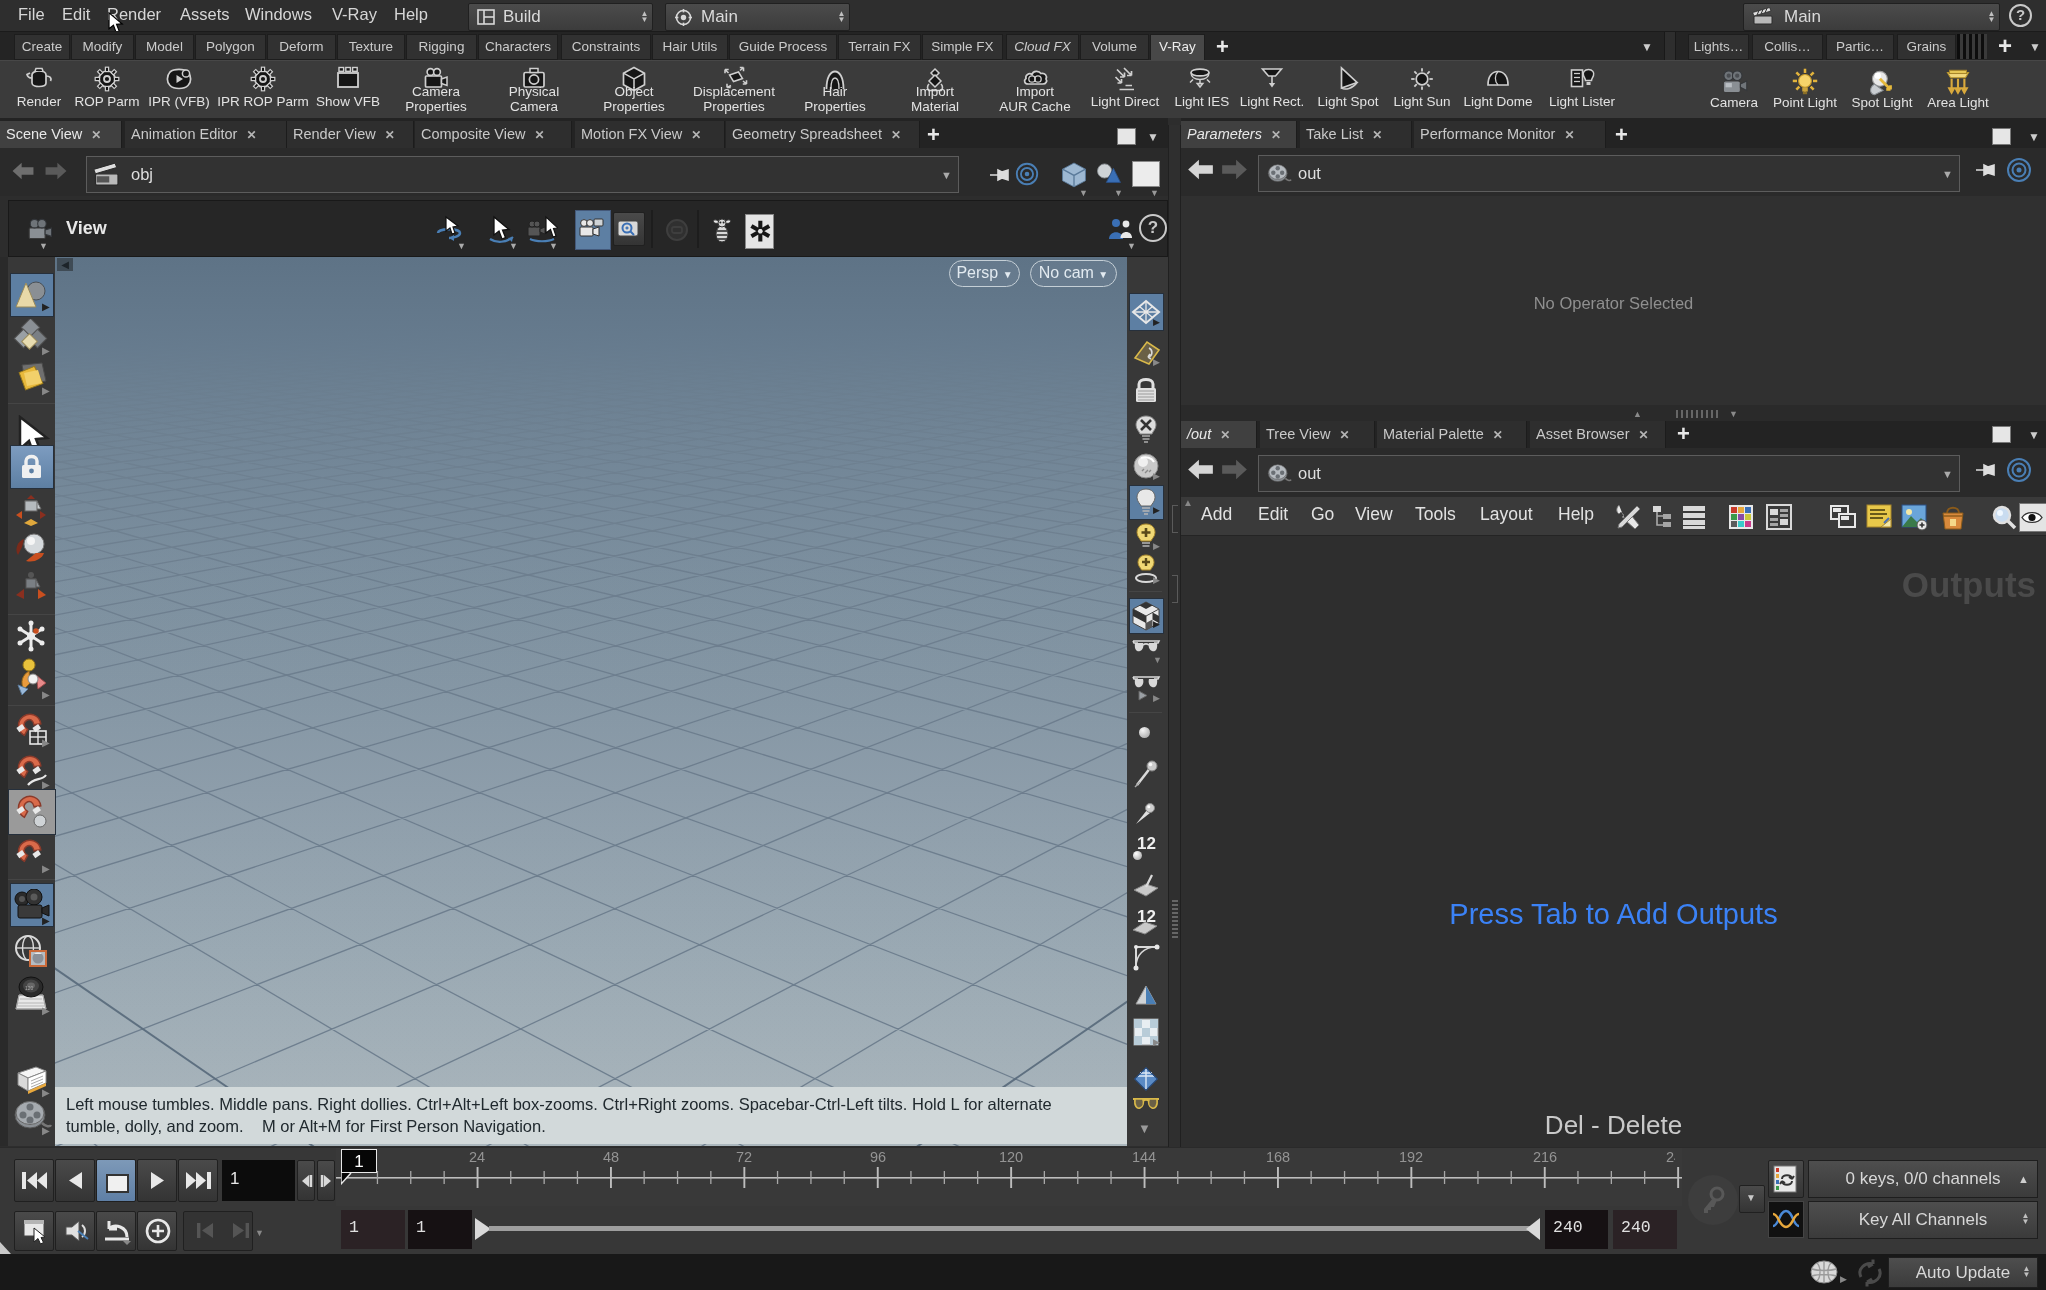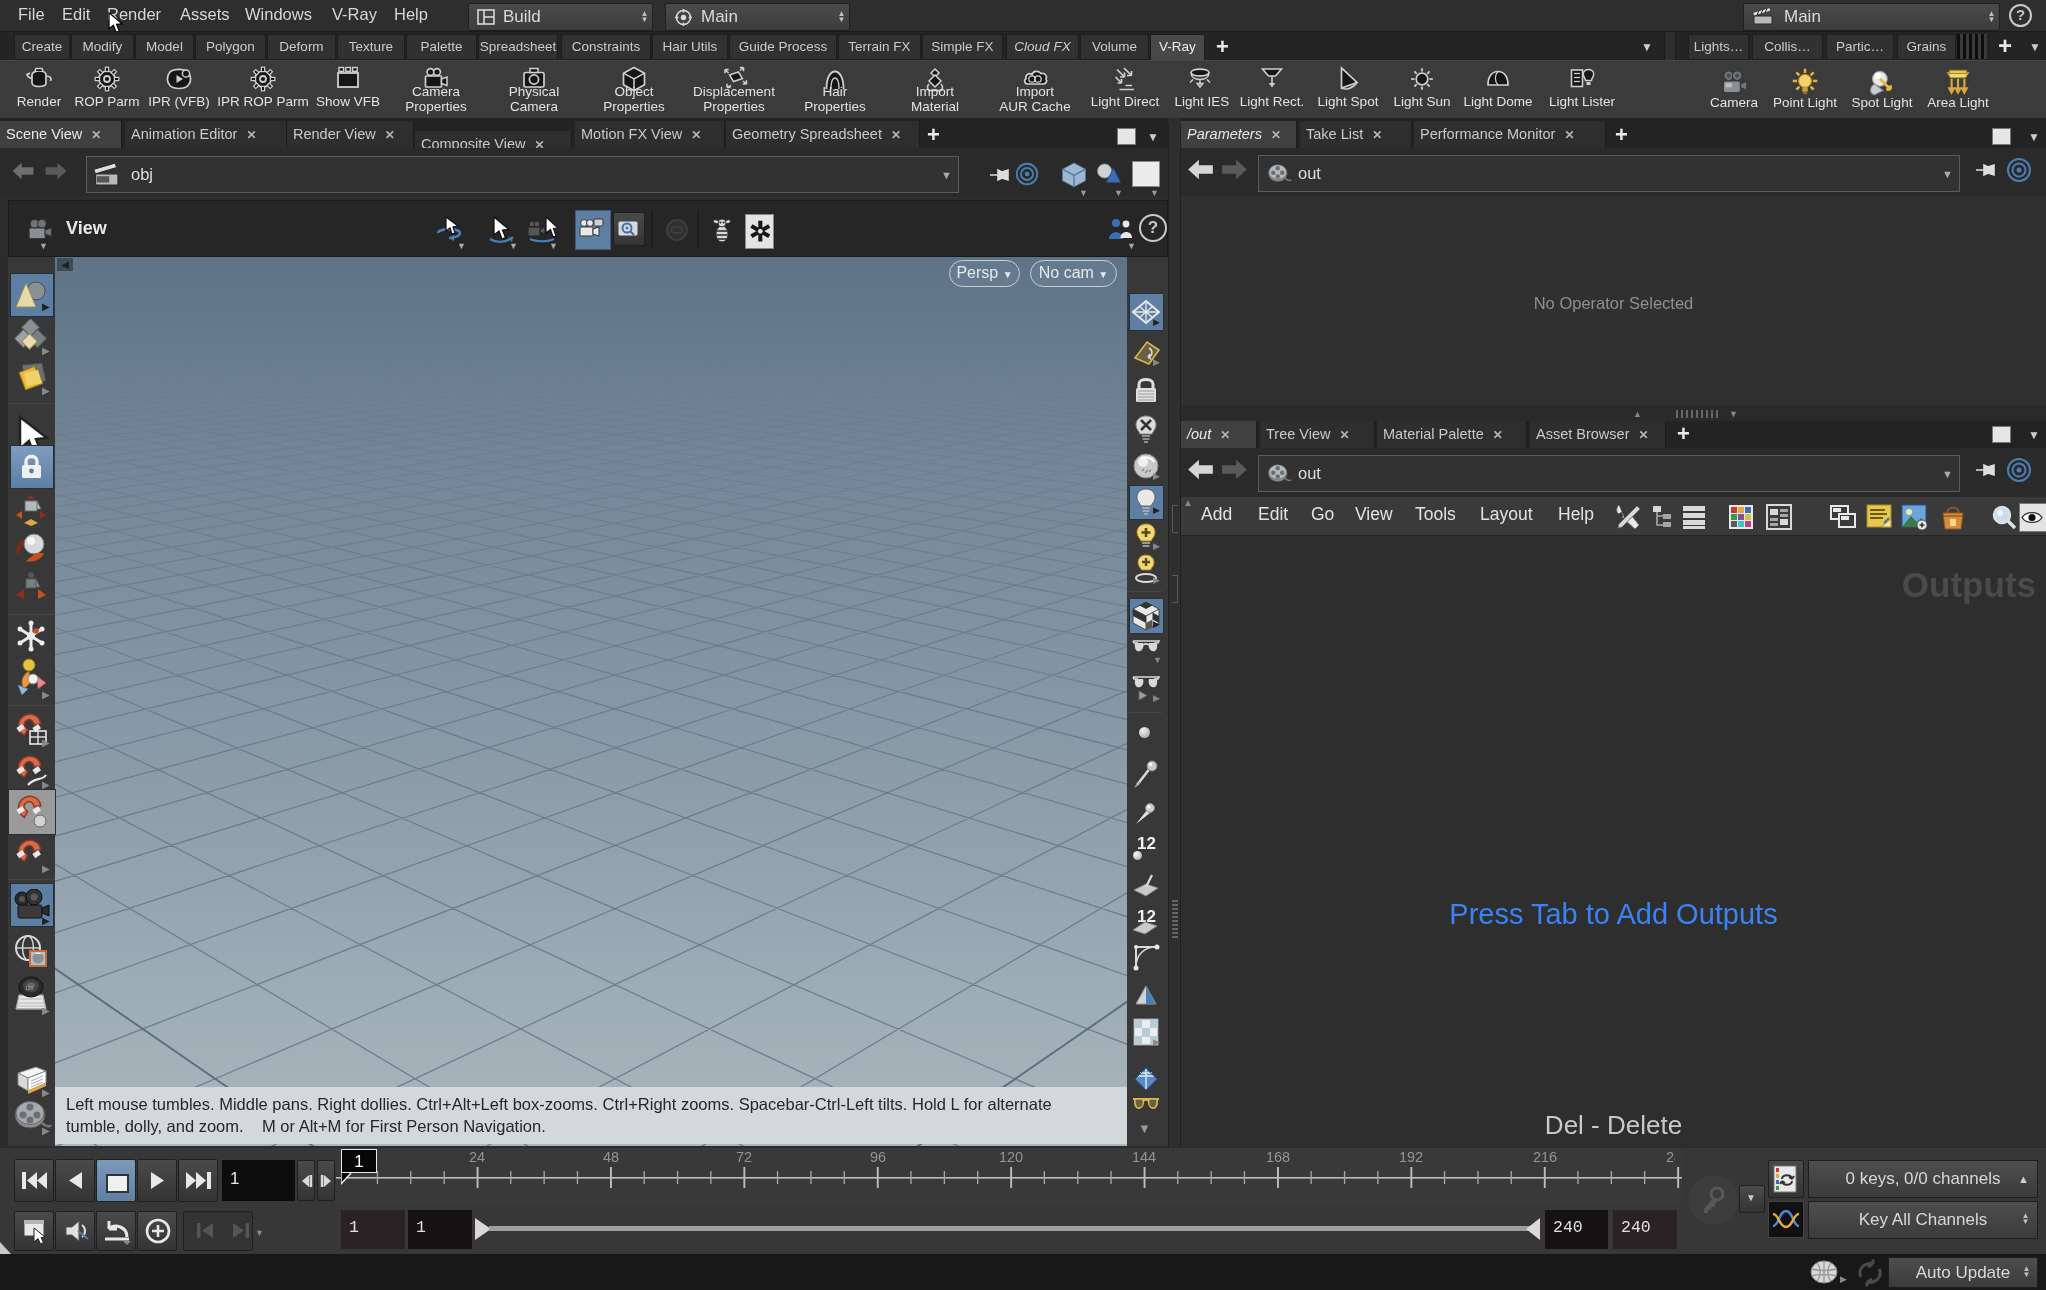--- a/index.html
+++ b/index.html
@@ -69,22 +69,22 @@
 <div class="abs" style="left:0;top:31px;width:2046px;height:29px;background:#242424;border-top:1px solid #1b1b1b;box-sizing:border-box;">
     <svg class="abs" style="left:0px;top:37px" width="8" height="14">
       <path d="M0 0 L8 7 L0 14 Z" fill="#161616"></path>
     </svg>
     <div class="stab" style="left:14px;width:56px;">Create</div>
     <div class="stab" style="left:71px;width:63px;">Modify</div>
     <div class="stab" style="left:135px;width:59px;">Model</div>
     <div class="stab" style="left:195px;width:71px;">Polygon</div>
     <div class="stab" style="left:267px;width:69px;">Deform</div>
     <div class="stab" style="left:337px;width:68px;">Texture</div>
-    <div class="stab" style="left:406px;width:71px;">Palette</div>
-    <div class="stab" style="left:478px;width:80px;">Spreadsheet</div>
+    <div class="stab" style="left:406px;width:71px;">Rigging</div>
+    <div class="stab" style="left:478px;width:80px;">Characters</div>
     <div class="stab" style="left:561px;width:90px;">Constraints</div>
     <div class="stab" style="left:652px;width:76px;">Hair Utils</div>
     <div class="stab" style="left:729px;width:108px;">Guide Process</div>
     <div class="stab" style="left:838px;width:83px;">Terrain FX</div>
     <div class="stab" style="left:922px;width:81px;">Simple FX</div>
     <div class="stab" style="left:1006px;width:73px;font-style:italic;">Cloud FX</div>
     <div class="stab" style="left:1080px;width:69px;">Volume</div>
     <div class="stab act" style="left:1150px;width:55px;">V-Ray</div>
     <div class="abs" style="left:1216px;top:2px;color:#e8e8e8;font-size:22px;font-weight:bold;line-height:25px;">+</div>
     <div class="abs" style="left:1641px;top:8px;color:#cccccc;font-size:12px;">▼</div>
@@ -361,21 +361,21 @@
       </div>
       <div style="position:absolute;left:0;right:0;bottom:7px;">Area Light</div>
     </div>
     <div class="abs" style="left:2030px;top:82px;color:#bbb;font-size:14px;">▶</div>
     <div class="abs" style="left:2033px;top:95px;color:#d9d9d9;font-size:14px;">C</div>
   </div>
 <div class="abs" style="left:0;top:118px;width:1168px;height:30px;background:#232323;">
     <div class="ptab act" style="left:0px;width:122px;top:3px;">Scene View<span class="x">✕</span></div>
     <div class="ptab" style="left:125px;width:162px;top:3px;">Animation Editor<span class="x">✕</span></div>
     <div class="ptab" style="left:287px;width:127px;top:3px;">Render View<span class="x">✕</span></div>
-    <div class="ptab" style="left:415px;width:157px;top:13px;">Composite View<span class="x">✕</span></div>
+    <div class="ptab" style="left:415px;width:157px;top:3px;">Composite View<span class="x">✕</span></div>
     <div class="ptab" style="left:575px;width:150px;top:3px;">Motion FX View<span class="x">✕</span></div>
     <div class="ptab" style="left:726px;width:194px;top:3px;">Geometry Spreadsheet<span class="x">✕</span></div>
     <div class="abs" style="left:927px;top:4px;color:#e8e8e8;font-size:22px;font-weight:bold;line-height:26px;">+</div>
     <div class="abs" style="left:1117px;top:10px;width:17px;height:15px;background:#e6e6e6;border:1px solid #777;"></div>
     <div class="abs" style="left:1147px;top:12px;color:#ccc;font-size:12px;">▼</div>
   </div>
 <div class="abs" style="left:0;top:148px;width:1168px;height:48px;background:#2a2a2a;">
     <svg class="abs" style="left:10px;top:13px" width="26" height="20" viewBox="0 0 27 22">
       <path d="M12 2 L2 11 L12 20 L12 15 L25 15 L25 7 L12 7 Z" fill="#6e6e6e"></path>
     </svg>

